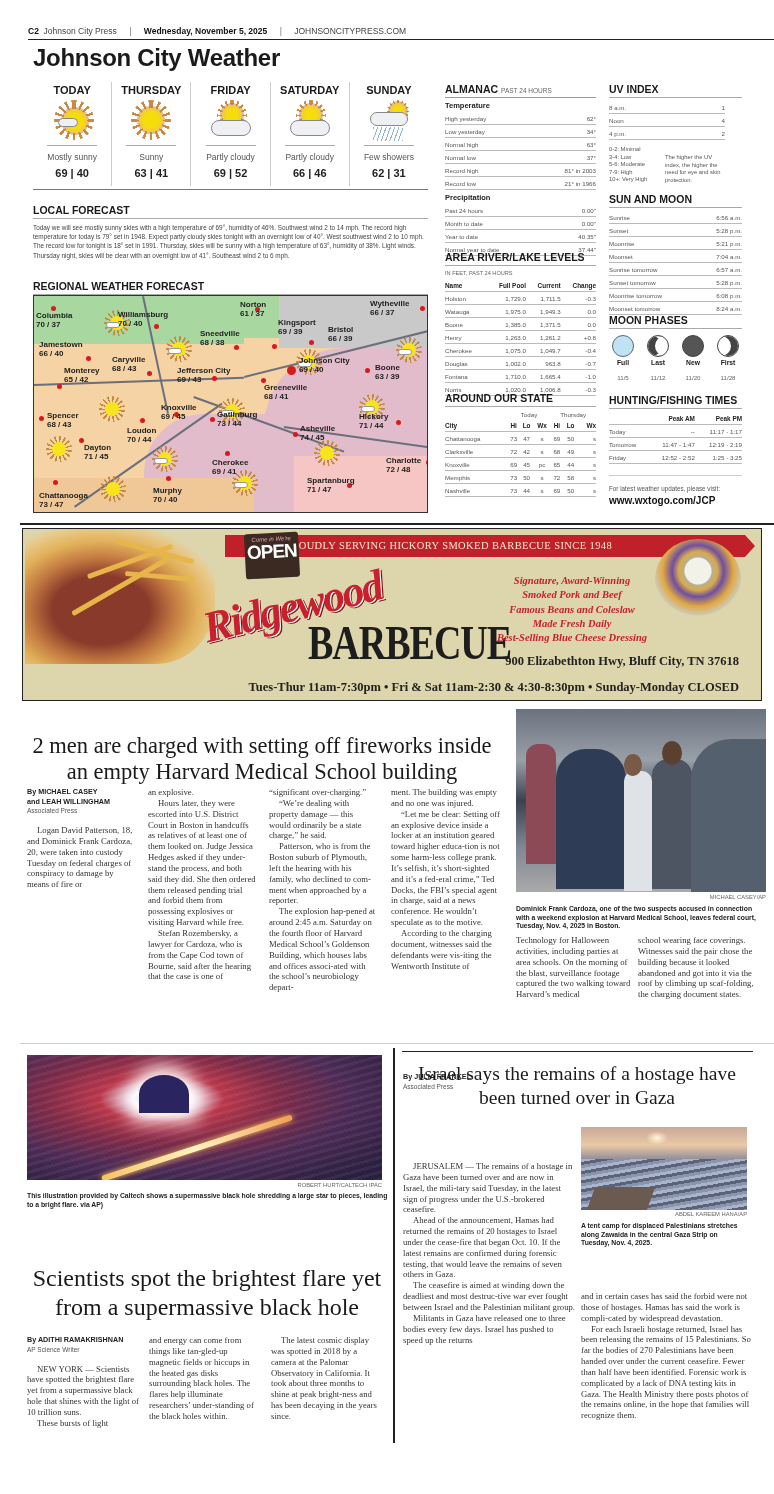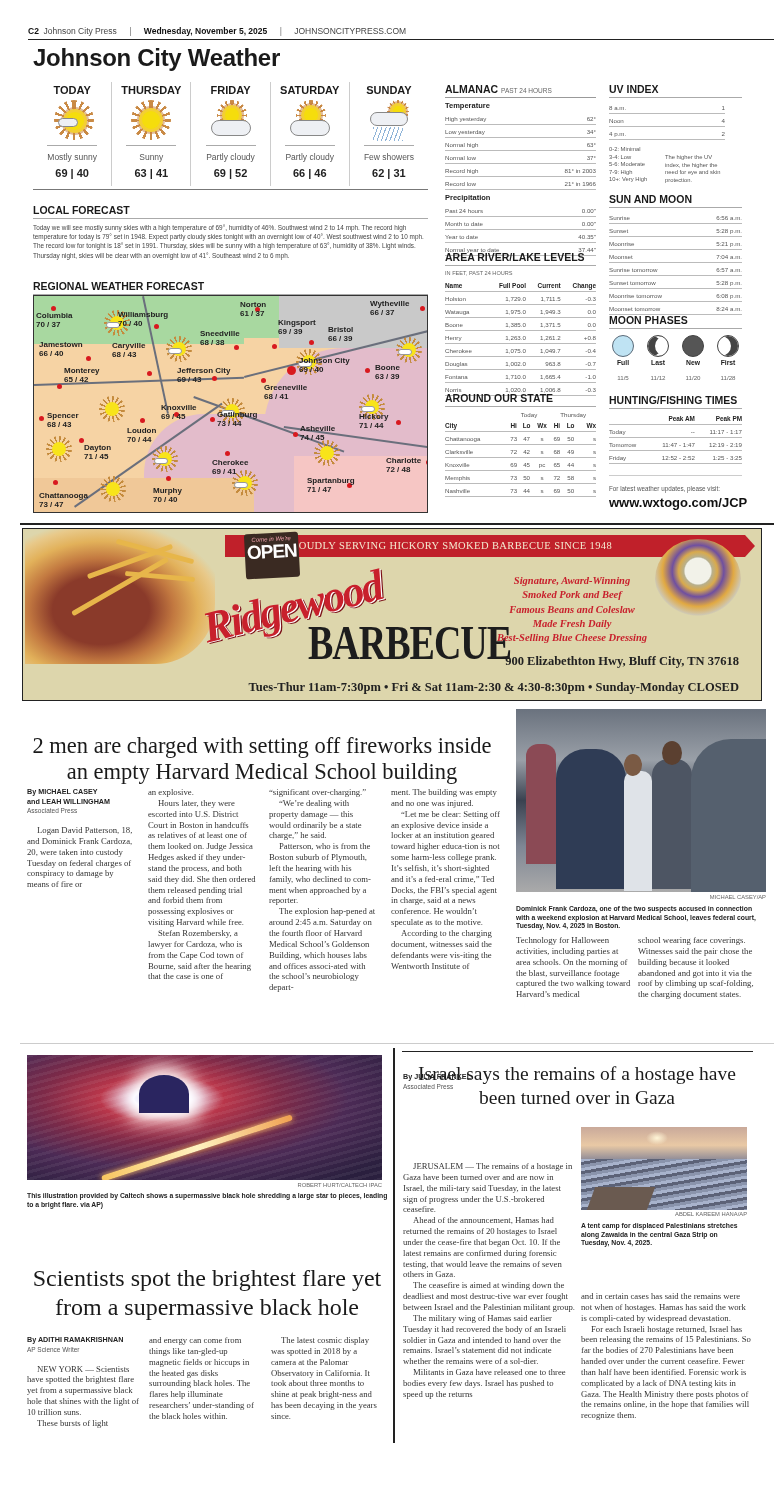--- a/index.html
+++ b/index.html
@@ -44,21 +44,21 @@
 .sub-h{font-weight:bold;font-size:7.5px;color:#222;padding:3px 0 2px}
 .almanac{left:445px;top:83px;width:151px}
 .river{left:445px;top:251px;width:151px}
 .state{left:445px;top:392px;width:151px}
 .uv{left:609px;top:83px;width:133px}
 .sunmoon{left:609px;top:193px;width:133px}
 .moon{left:609px;top:314px;width:133px}
 .hunt{left:609px;top:394px;width:133px}
 .visit{left:609px;top:475px;width:133px;border-top:1px solid #ccc;padding-top:9px}
 .visit p{font-size:6.3px;color:#555}
-.visit b{display:block;font-size:13px;color:#111;margin-top:3px}
+.visit b{display:block;font-size:10px;color:#111;margin-top:3px}
 .uvlegend{display:flex;font-size:5.8px;color:#555;margin-top:6px;line-height:7.5px}
 .phases{display:flex;justify-content:space-between;margin-top:6px}
 .phase{text-align:center;width:28px}
 .pcirc{width:22px;height:22px;border-radius:50%;margin:0 auto;border:1.5px solid #444;position:relative;overflow:hidden}
 .phase b{display:block;font-size:6.8px;margin-top:2px;color:#222}
 .phase span{font-size:6.2px;color:#666}
 .divider{left:20px;top:523px;width:754px;height:1.5px;background:#222}
 .ad{left:22px;top:528px;width:740px;height:173px;background:#ddd6ac;border:1.5px solid #222;overflow:hidden}
 .banner{position:absolute;left:202px;top:6px;width:520px;height:22px;background:#c0202a;color:#f4ead0;font-family:"Liberation Serif",serif;font-size:10.5px;line-height:22px;padding-left:60px;letter-spacing:.4px}
 .banner:after{content:"";position:absolute;right:-10px;top:0;border-left:10px solid #c0202a;border-top:11px solid transparent;border-bottom:11px solid transparent}
@@ -260,21 +260,21 @@
   <div class="dot" style="left:200px;top:49px"></div>
   <div class="city" style="left:166px;top:33px"><span>Sneedville</span>
 <span>68 / 38</span></div>
   <div class="dot" style="left:275px;top:44px"></div>
   <div class="city" style="left:294px;top:29px"><span>Bristol</span>
 <span>66 / 39</span></div>
   <div class="dot" style="left:52px;top:60px"></div>
   <div class="city" style="left:5px;top:44px"><span>Jamestown</span>
 <span>66 / 40</span></div>
   <div class="dot" style="left:113px;top:75px"></div>
-  <div class="city" style="left:78px;top:45px"><span>Caryville</span>
+  <div class="city" style="left:78px;top:59px"><span>Caryville</span>
 <span>68 / 43</span></div>
   <div class="dot" style="left:178px;top:80px"></div>
   <div class="city" style="left:143px;top:70px"><span>Jefferson City</span>
 <span>69 / 43</span></div>
   <div class="dot" style="left:253px;top:70px;width:9px;height:9px"></div>
   <div class="city" style="left:265px;top:60px"><span>Johnson City</span>
 <span>69 / 40</span></div>
   <div class="dot" style="left:331px;top:72px"></div>
   <div class="city" style="left:341px;top:67px"><span>Boone</span>
 <span>63 / 39</span></div>
@@ -740,28 +740,27 @@
 <h1 class="abs h1 israel-h">Israel says the remains of a hostage have been turned over in Gaza</h1>
 
 <div class="abs" style="left:403px;top:1072px;width:170px">
   <div class="byline">By JULIA FRANKEL</div>
   <div class="org">Associated Press</div>
 </div>
 <div class="abs body" style="left:403px;top:1161px;width:172px">
   <p>JERUSALEM — The remains of a hostage in Gaza have been turned over and are now in Israel, the mili-tary said Tuesday, in the latest sign of progress under the U.S.-brokered ceasefire.</p>
     <p>Ahead of the announcement, Hamas had returned the remains of 20 hostages to Israel under the cease-fire that began Oct. 10. If the latest remains are confirmed during forensic testing, that would leave the remains of seven others in Gaza.</p>
     <p>The ceasefire is aimed at winding down the deadliest and most destruc-tive war ever fought between Israel and the Palestinian militant group.</p>
-    <p>The military wing of Hamas said earlier Tuesday it had recovered the body of an Israeli soldier in Gaza and intended to hand over the remains. Israel’s statement did not indicate whether the remains were of a sol-dier.</p>
     <p>Militants in Gaza have released one to three bodies every few days. Israel has pushed to speed up the returns</p>
 </div>
 
 <div class="abs photo2">
   <div style="position:absolute;left:65px;top:4px;width:22px;height:14px;border-radius:50%;background:radial-gradient(#fff6d8,transparent 70%)"></div>
   <div style="position:absolute;left:0;top:32px;width:166px;height:51px;background:repeating-linear-gradient(170deg,#a8b3cc 0 3px,#5c6277 3px 6px,#8a94ac 6px 9px)"></div>
   <div style="position:absolute;left:10px;top:60px;width:60px;height:23px;background:#6a5a50;transform:skewX(-20deg)"></div>
 </div>
 <div class="abs credit" style="left:581px;top:1211px;width:166px">ABDEL KAREEM HANA/AP</div>
 <div class="abs caption" style="left:581px;top:1222px;width:166px">A tent camp for displaced Palestinians stretches along Zawaida in the central Gaza Strip on Tuesday, Nov. 4, 2025.</div>
 
 <div class="abs body" style="left:581px;top:1291px;width:170px">
-  <p class="ni">and in certain cases has said the remains were not when of hostages. Hamas has said the work is compli-cated by widespread devastation.</p>
+  <p class="ni">and in certain cases has said the forbid were not those of hostages. Hamas has said the work is compli-cated by widespread devastation.</p>
     <p>For each Israeli hostage returned, Israel has been releasing the remains of 15 Palestinians. So far the bodies of 270 Palestinians have been handed over under the current ceasefire. Fewer than half have been identified. Forensic work is complicated by a lack of DNA testing kits in Gaza. The Health Ministry there posts photos of the remains online, in the hope that families will recognize them.</p>
 </div>
 
 </body></html>

